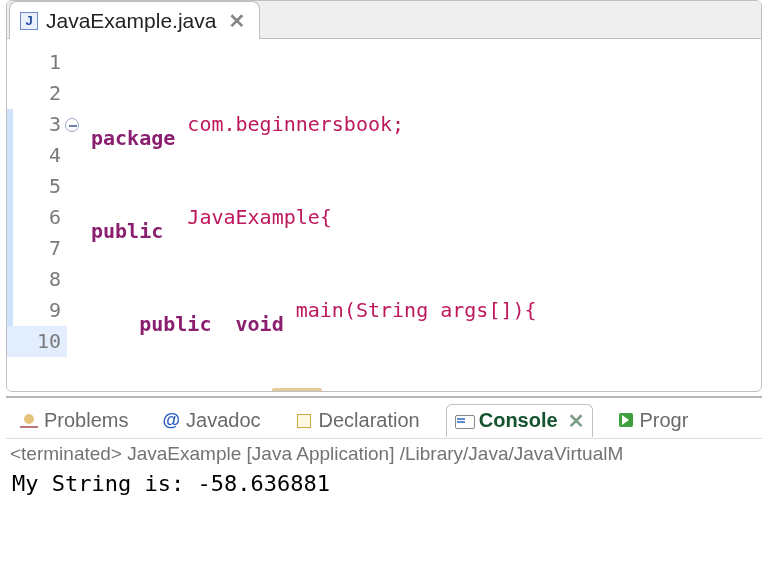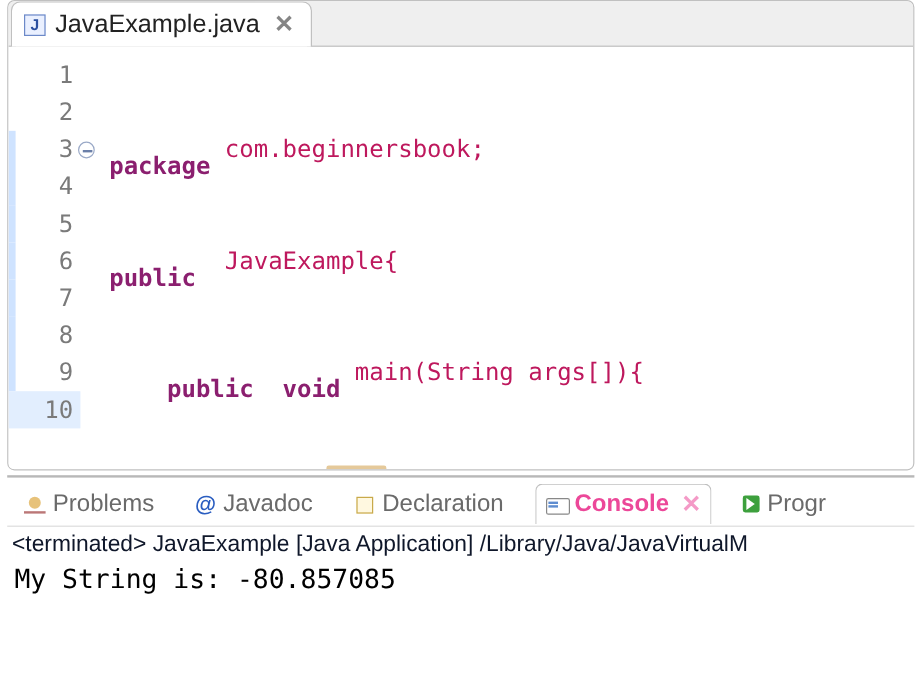--- a/index.html
+++ b/index.html
@@ -122,40 +122,40 @@
     gap: 18px;
     padding: 4px 4px 0 6px;
     font-family: "Helvetica Neue", Arial, sans-serif;
     font-size: 20px;
     color: #6a6a6a;
     overflow: hidden;
   }
   .btab { display:flex; align-items:center; gap:6px; padding:4px 8px; }
   .btab.active {
     background:#fff;
-    color:#ec4899;
+    color:#14532d;
     font-weight:600;
     border:1px solid #c0c0c0;
     border-bottom:none;
     border-radius:6px 6px 0 0;
   }
   .mini-icon { width:18px; height:16px; display:inline-block; position:relative; }
   .i-problems { border-bottom:2px solid #b77; }
   .i-problems::before{content:"";position:absolute;left:4px;top:2px;width:10px;height:10px;border-radius:50%;background:#e7c27a;}
   .i-at { color:#2a5dc0; font-weight:bold; font-size:18px; line-height:1; }
   .i-decl::before{content:"";position:absolute;left:2px;top:2px;width:12px;height:12px;border:1px solid #c8a94a;background:#fff8e0;}
   .i-console::before{content:"";position:absolute;left:0;top:2px;width:18px;height:12px;border:1px solid #888;background:#fff;border-radius:2px;}
   .i-console::after{content:"";position:absolute;left:2px;top:5px;width:8px;height:2px;background:#5f8dd0;box-shadow:0 3px 0 #5f8dd0;}
   .i-run { width:14px;height:14px;background:#3da03d;border-radius:2px;position:relative;}
   .i-run::after{content:"";position:absolute;left:3px;top:2px;border-left:7px solid #fff;border-top:5px solid transparent;border-bottom:5px solid transparent;}
 
   .term-line {
     font-family: "Helvetica Neue", Arial, sans-serif;
     font-size: 19px;
-    color:#0f172a;
+    color:#737373;
     padding: 4px 6px 2px 4px;
     border-top:1px solid #ddd;
     white-space: nowrap;
     overflow: hidden;
   }
   .output {
     padding: 4px 6px;
     font-size: 22px;
     color:#000;
     white-space: pre;
@@ -251,14 +251,14 @@
       <span class="mini-icon i-console"></span>
       <span>Console</span>
       <span class="close-x">✕</span>
     </div>
     <div class="btab">
       <span class="mini-icon i-run"></span>
       <span>Progr</span>
     </div>
   </div>
   <div class="term-line">&lt;terminated&gt; JavaExample [Java Application] /Library/Java/JavaVirtualM</div>
-  <div class="output">My String is: -80.857085</div>
+  <div class="output">My String is: -58.636881</div>
 </div>
 
 </body></html>

